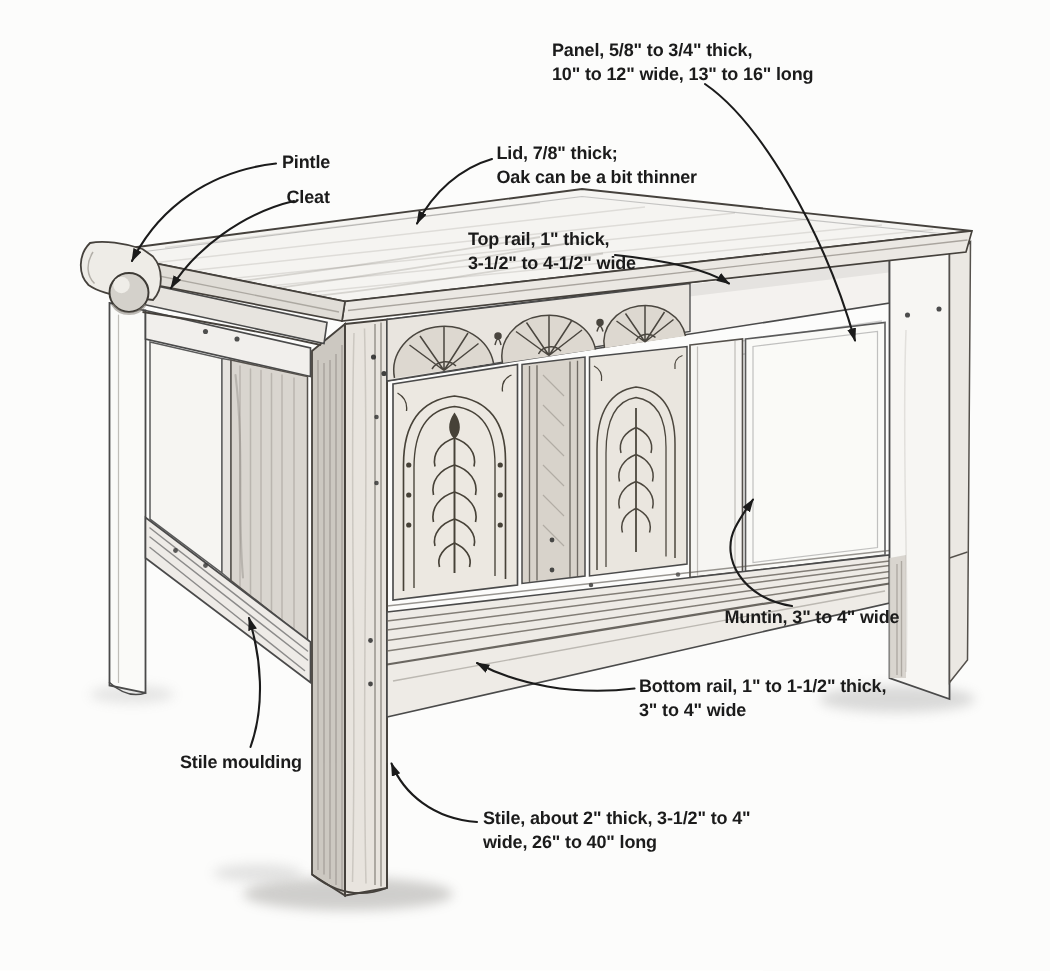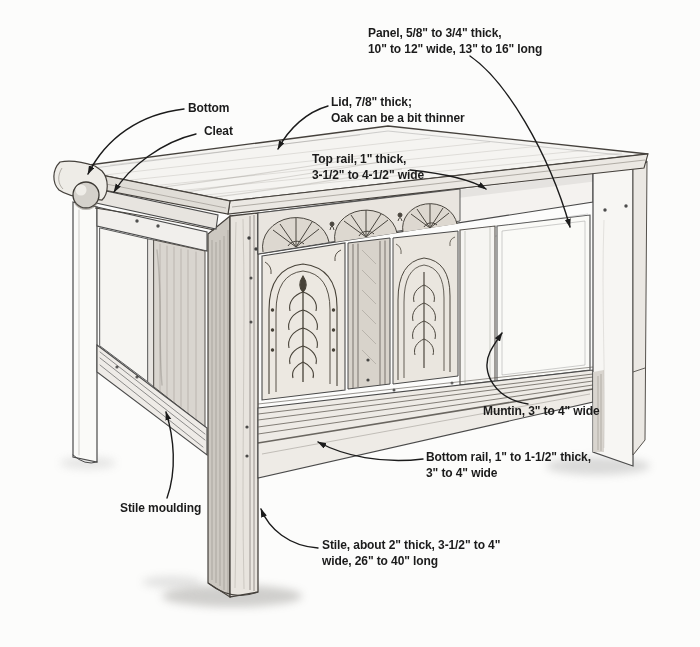--- a/index.html
+++ b/index.html
@@ -10,21 +10,21 @@
   }
   .canvas svg{position:absolute;left:0;top:0;}
   .lbl{
     position:absolute;
     font-weight:700;font-size:12px;line-height:16px;
     letter-spacing:-0.1px;color:#1b1b1b;
     white-space:pre-line;
   }
   #lbl-panel{left:368px;top:25px;}
   #lbl-pintle{left:188px;top:100px;}
-  #lbl-cleat{left:204px;top:123px;}
+  #lbl-cleat{left:191px;top:123px;}
   #lbl-lid{left:331px;top:94px;}
   #lbl-top-rail{left:312px;top:151px;}
   #lbl-muntin{left:483px;top:403px;}
   #lbl-bottom-rail{left:426px;top:449px;}
   #lbl-crease{left:120px;top:500px;}
   #lbl-stile{left:322px;top:537px;}
 </style>
 </head>
 <body>
 
@@ -214,21 +214,21 @@
     <path d="M410,170 C448,174 472,180 486,189" marker-end="url(#ah)"></path>
     <path d="M528,404 C495,399 480,372 490,352 C494,344 498,339 502,333" marker-end="url(#ah)"></path>
     <path d="M423,459 C382,464 344,456 318,442" marker-end="url(#ah)"></path>
     <path d="M167,498 C177,470 174,438 166,412" marker-end="url(#ah)"></path>
     <path d="M318,548 C289,546 269,529 261,509" marker-end="url(#ah)"></path>
   </g>
 </svg>
 
   <div class="lbl" id="lbl-panel">Panel, 5/8" to 3/4" thick,
 10" to 12" wide, 13" to 16" long</div>
-  <div class="lbl" id="lbl-pintle">Bottom</div>
+  <div class="lbl" id="lbl-pintle">Pintle</div>
   <div class="lbl" id="lbl-cleat">Cleat</div>
   <div class="lbl" id="lbl-lid">Lid, 7/8" thick;
 Oak can be a bit thinner</div>
   <div class="lbl" id="lbl-top-rail">Top rail, 1" thick,
 3-1/2" to 4-1/2" wide</div>
   <div class="lbl" id="lbl-muntin">Muntin, 3" to 4" wide</div>
   <div class="lbl" id="lbl-bottom-rail">Bottom rail, 1" to 1-1/2" thick,
 3" to 4" wide</div>
   <div class="lbl" id="lbl-crease">Stile moulding</div>
   <div class="lbl" id="lbl-stile">Stile, about 2" thick, 3-1/2" to 4"

